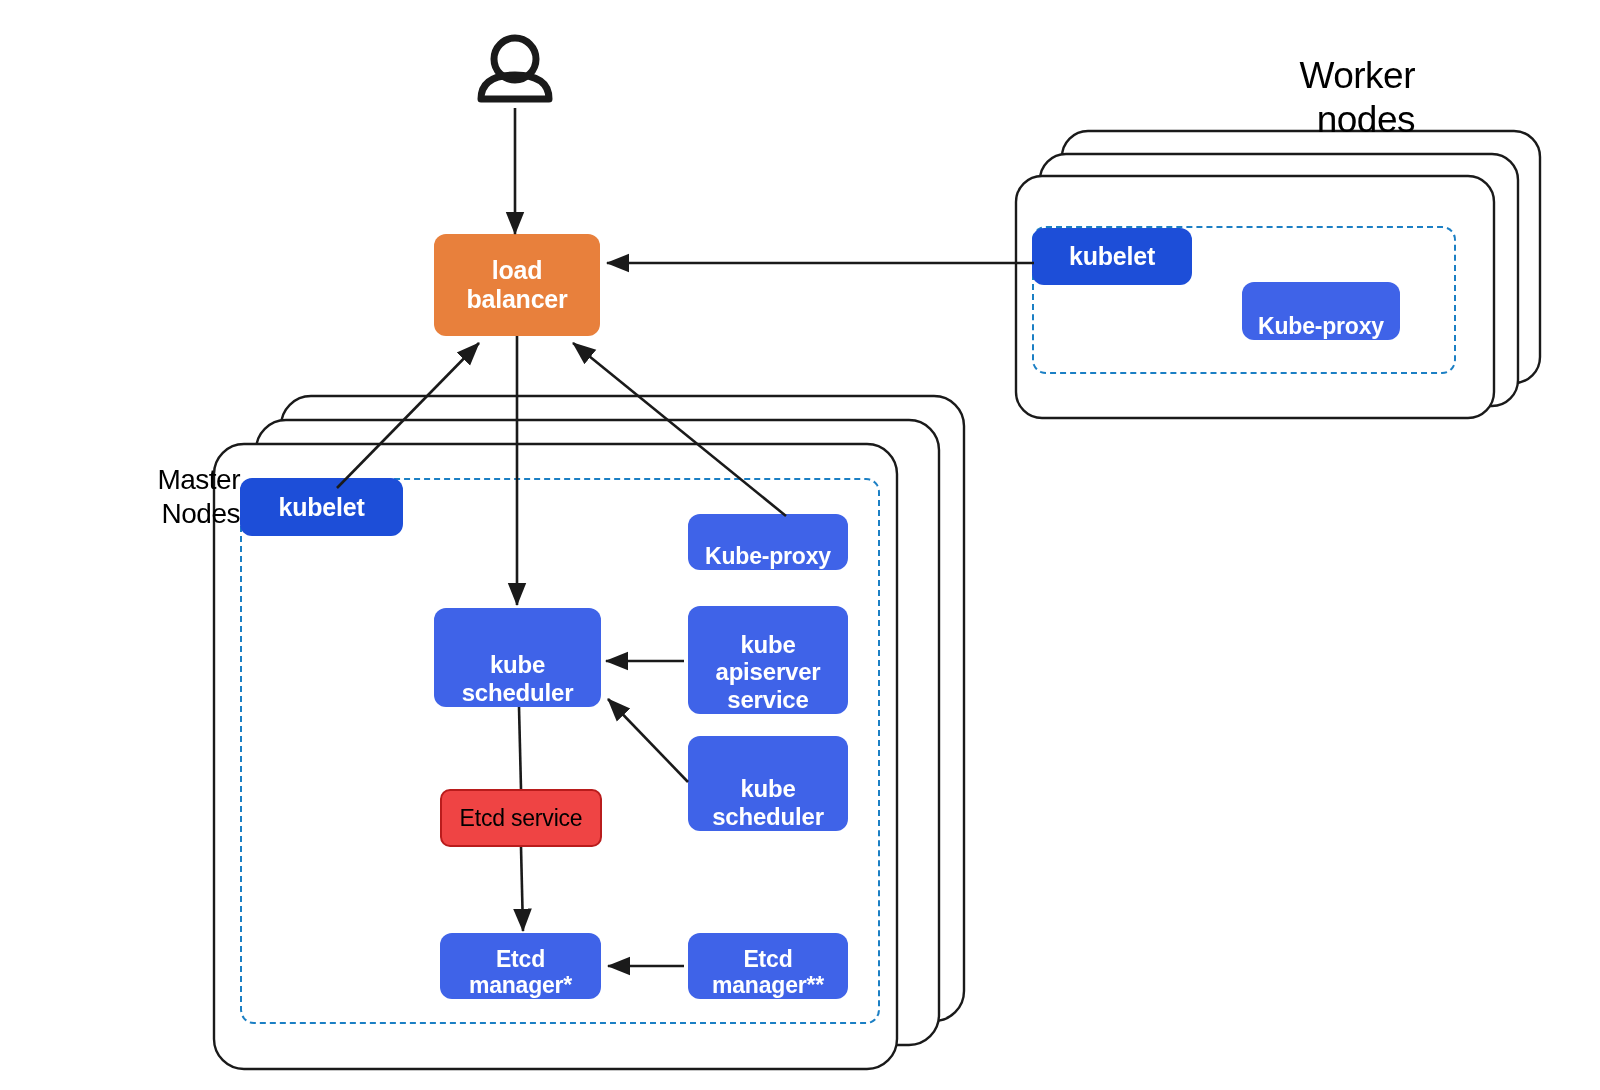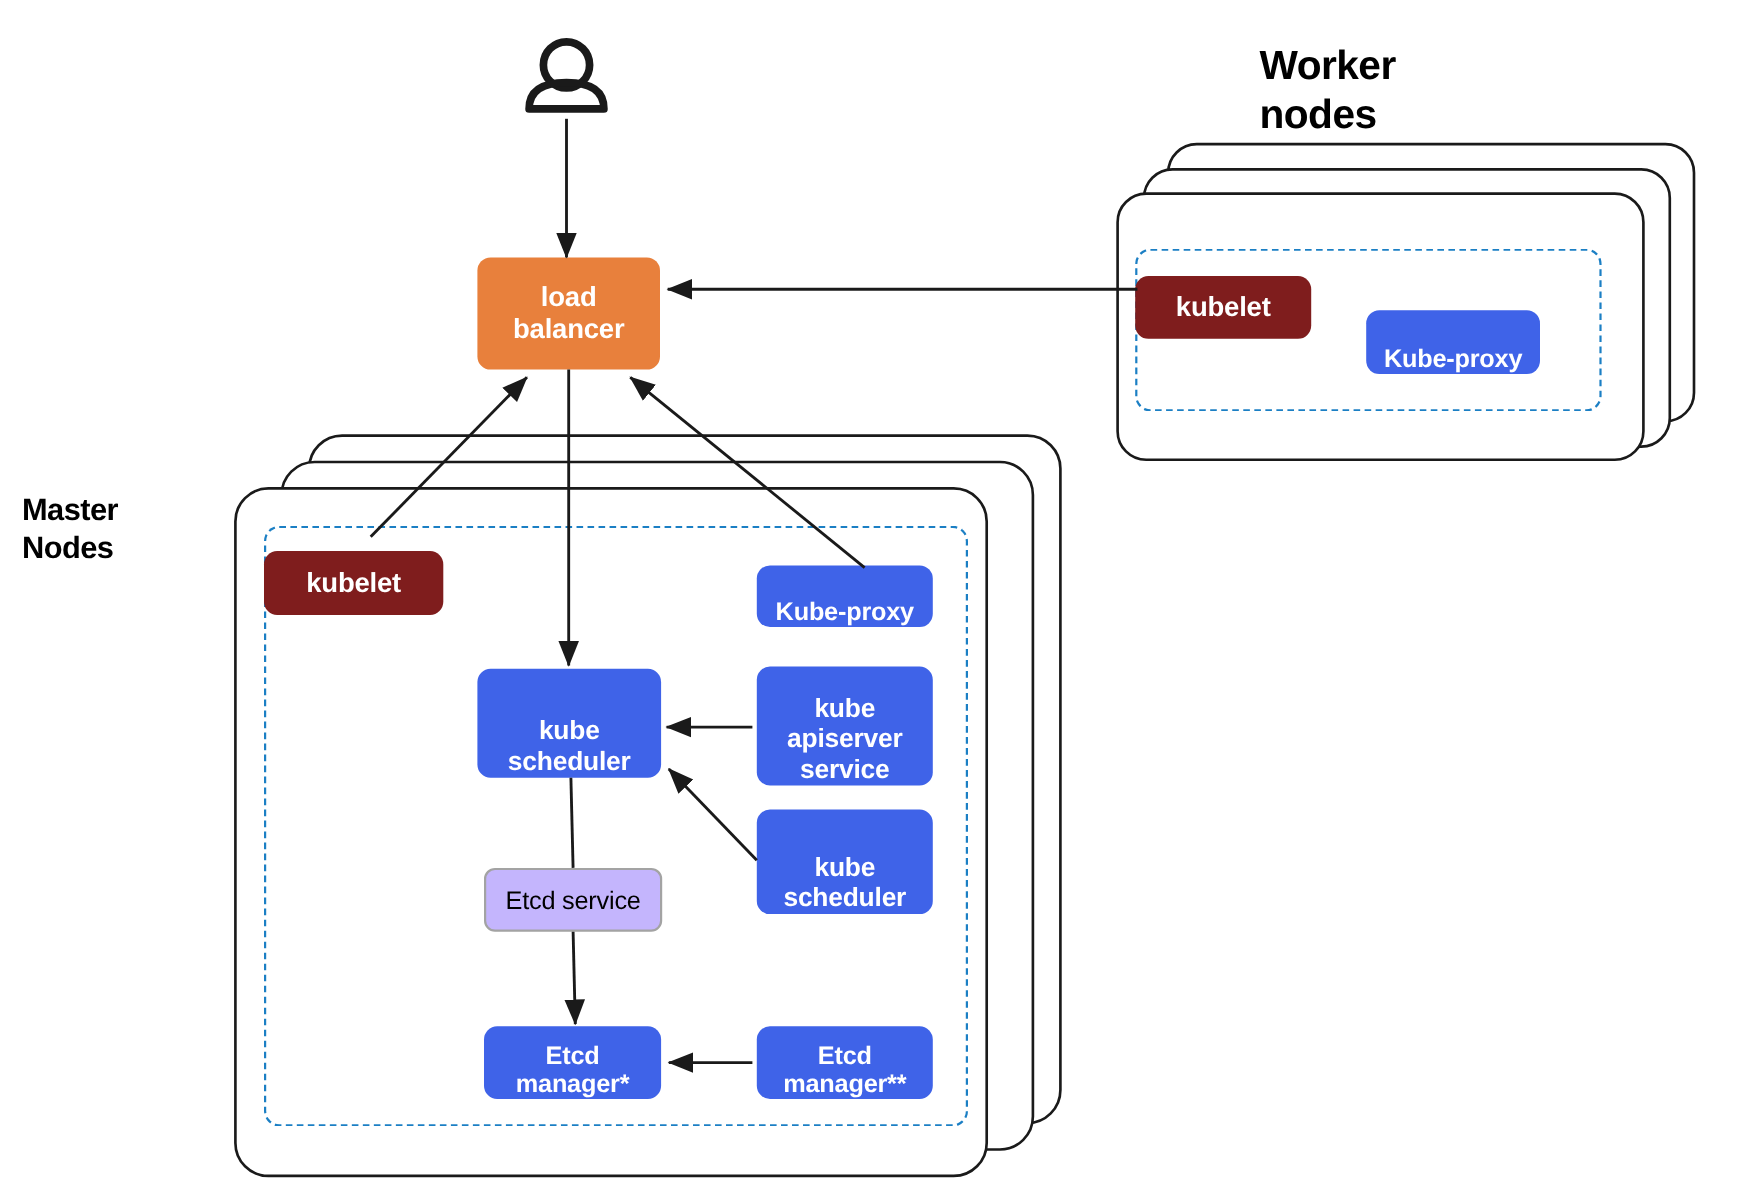--- a/index.html
+++ b/index.html
@@ -37,38 +37,39 @@
     justify-content: center;
     text-align: center;
     box-sizing: border-box;
     color: #ffffff;
     font-weight: bold;
     line-height: 1.16;
     border-radius: 12px;
     letter-spacing: -0.2px;
   }
   .node-blue  { background: #3F63E8; align-items: flex-end; }
-  .node-teal  { background: #7f1d1d; margin-top: 23px; }
+  .node-teal  { background: #1d4ed8; }
   .node-orange{ background: #E8803C; }
   .node-white {
-    background: #c4b5fd;
+    background: #ef4444;
     color: #000000;
     font-weight: normal;
-    border: 2px solid #a3a3a3;
+    border: 2px solid #b91c1c;
     border-radius: 10px;
     justify-content: center;
   }
   .group-label {
     position: absolute;
     z-index: 25;
     color: #000000;
-    font-weight: bold;
-    text-align: left;
+    font-weight: normal;
+    text-align: right;
     line-height: 1.2;
     letter-spacing: -0.5px;
+    margin-top: 16px;
   }
   .dashed-region {
     position: absolute;
     z-index: 15;
     border: 2.5px dashed #1B7FC4;
     border-radius: 14px;
     box-sizing: border-box;
     background: transparent;
   }
   .stack-card {

